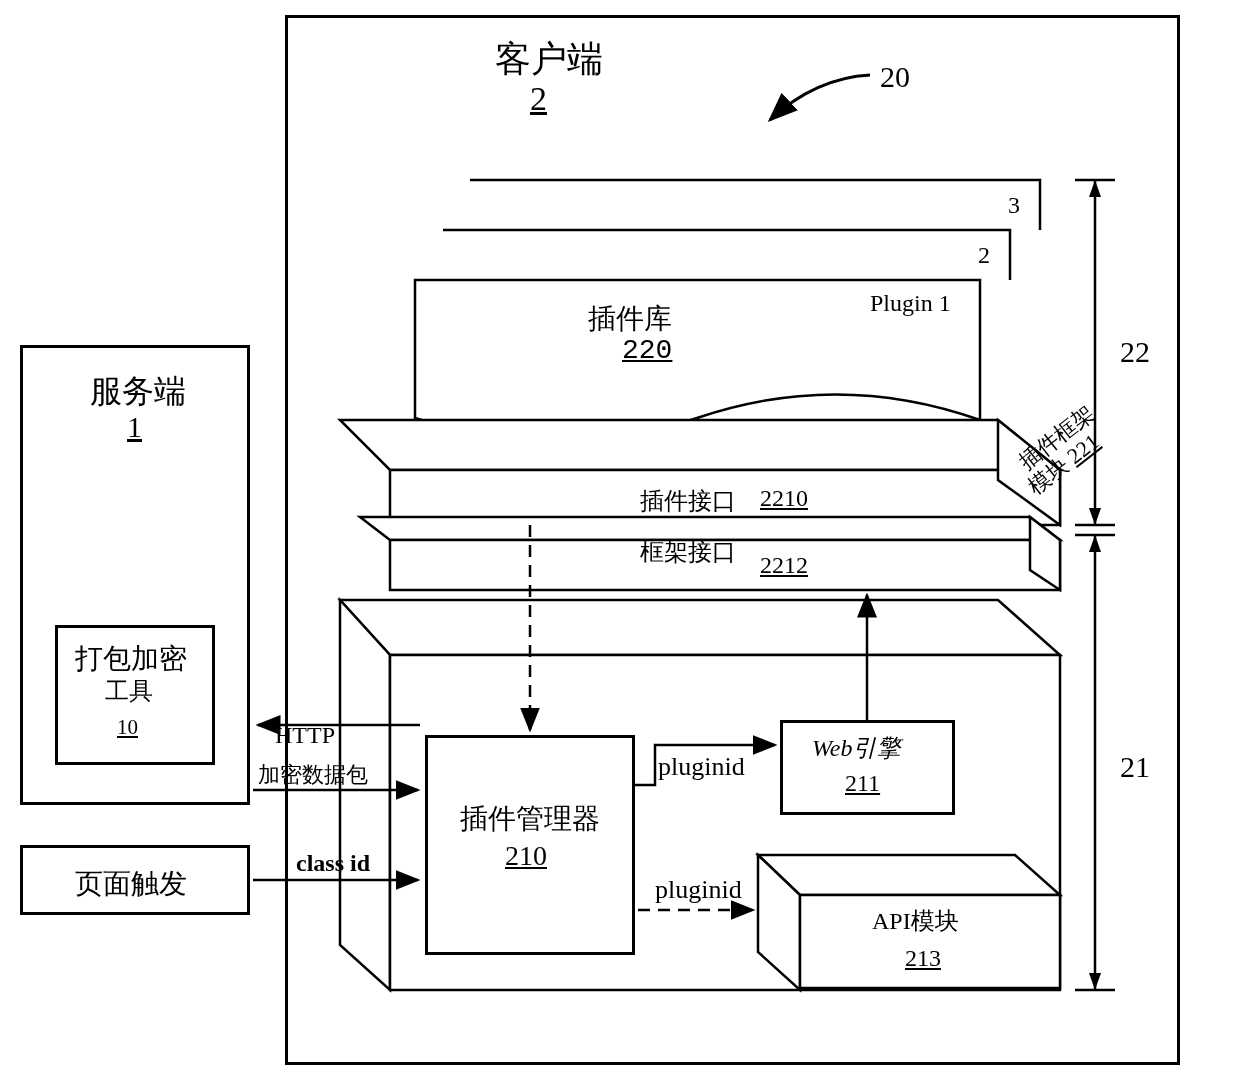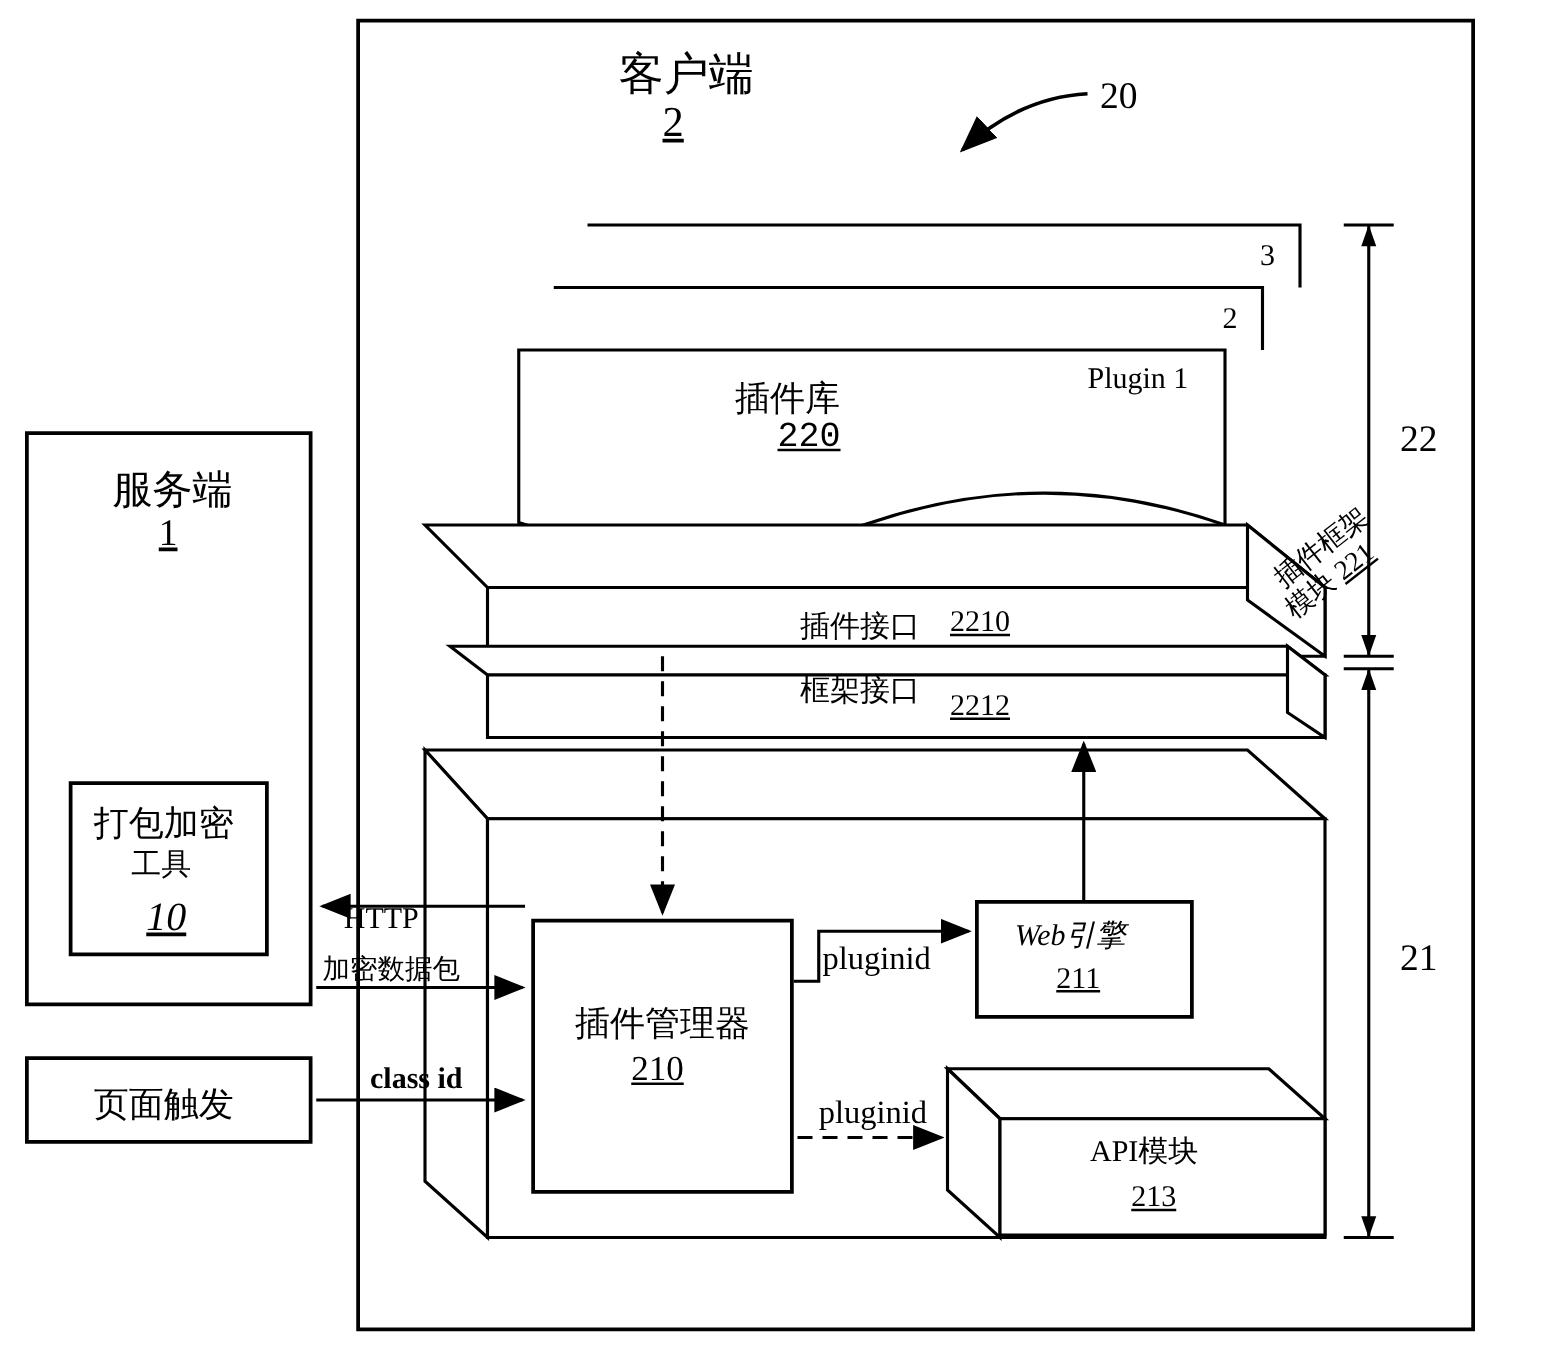--- a/index.html
+++ b/index.html
@@ -55,21 +55,21 @@
 
   <div class="label" style="left:880px; top:60px; font-size:30px;">20</div>
 
   <div class="box" style="left:20px; top:345px; width:230px; height:460px;"></div>
   <div class="label" style="left:90px; top:370px; font-size:32px;">服务端</div>
   <div class="label underline" style="left:127px; top:410px; font-size:30px;">1</div>
 
   <div class="box" style="left:55px; top:625px; width:160px; height:140px;"></div>
   <div class="label" style="left:75px; top:640px; font-size:28px;">打包加密</div>
   <div class="label" style="left:105px; top:675px; font-size:24px;">工具</div>
-  <div class="label underline" style="left:117px; top:715px; font-size:32px;font-style:italic;">10</div>
+  <div class="label underline" style="left:117px; top:715px; font-size:21px;">10</div>
 
   <div class="box" style="left:20px; top:845px; width:230px; height:70px;"></div>
   <div class="label" style="left:75px; top:865px; font-size:28px;">页面触发</div>
 
   <svg class="arrows">
     <path d="M 470 180 L 1040 180 L 1040 230" fill="none" stroke="#000" stroke-width="2.5"></path>
   </svg>
   <div class="label-small" style="left:1008px; top:192px;">3</div>
 
   <svg class="arrows">

